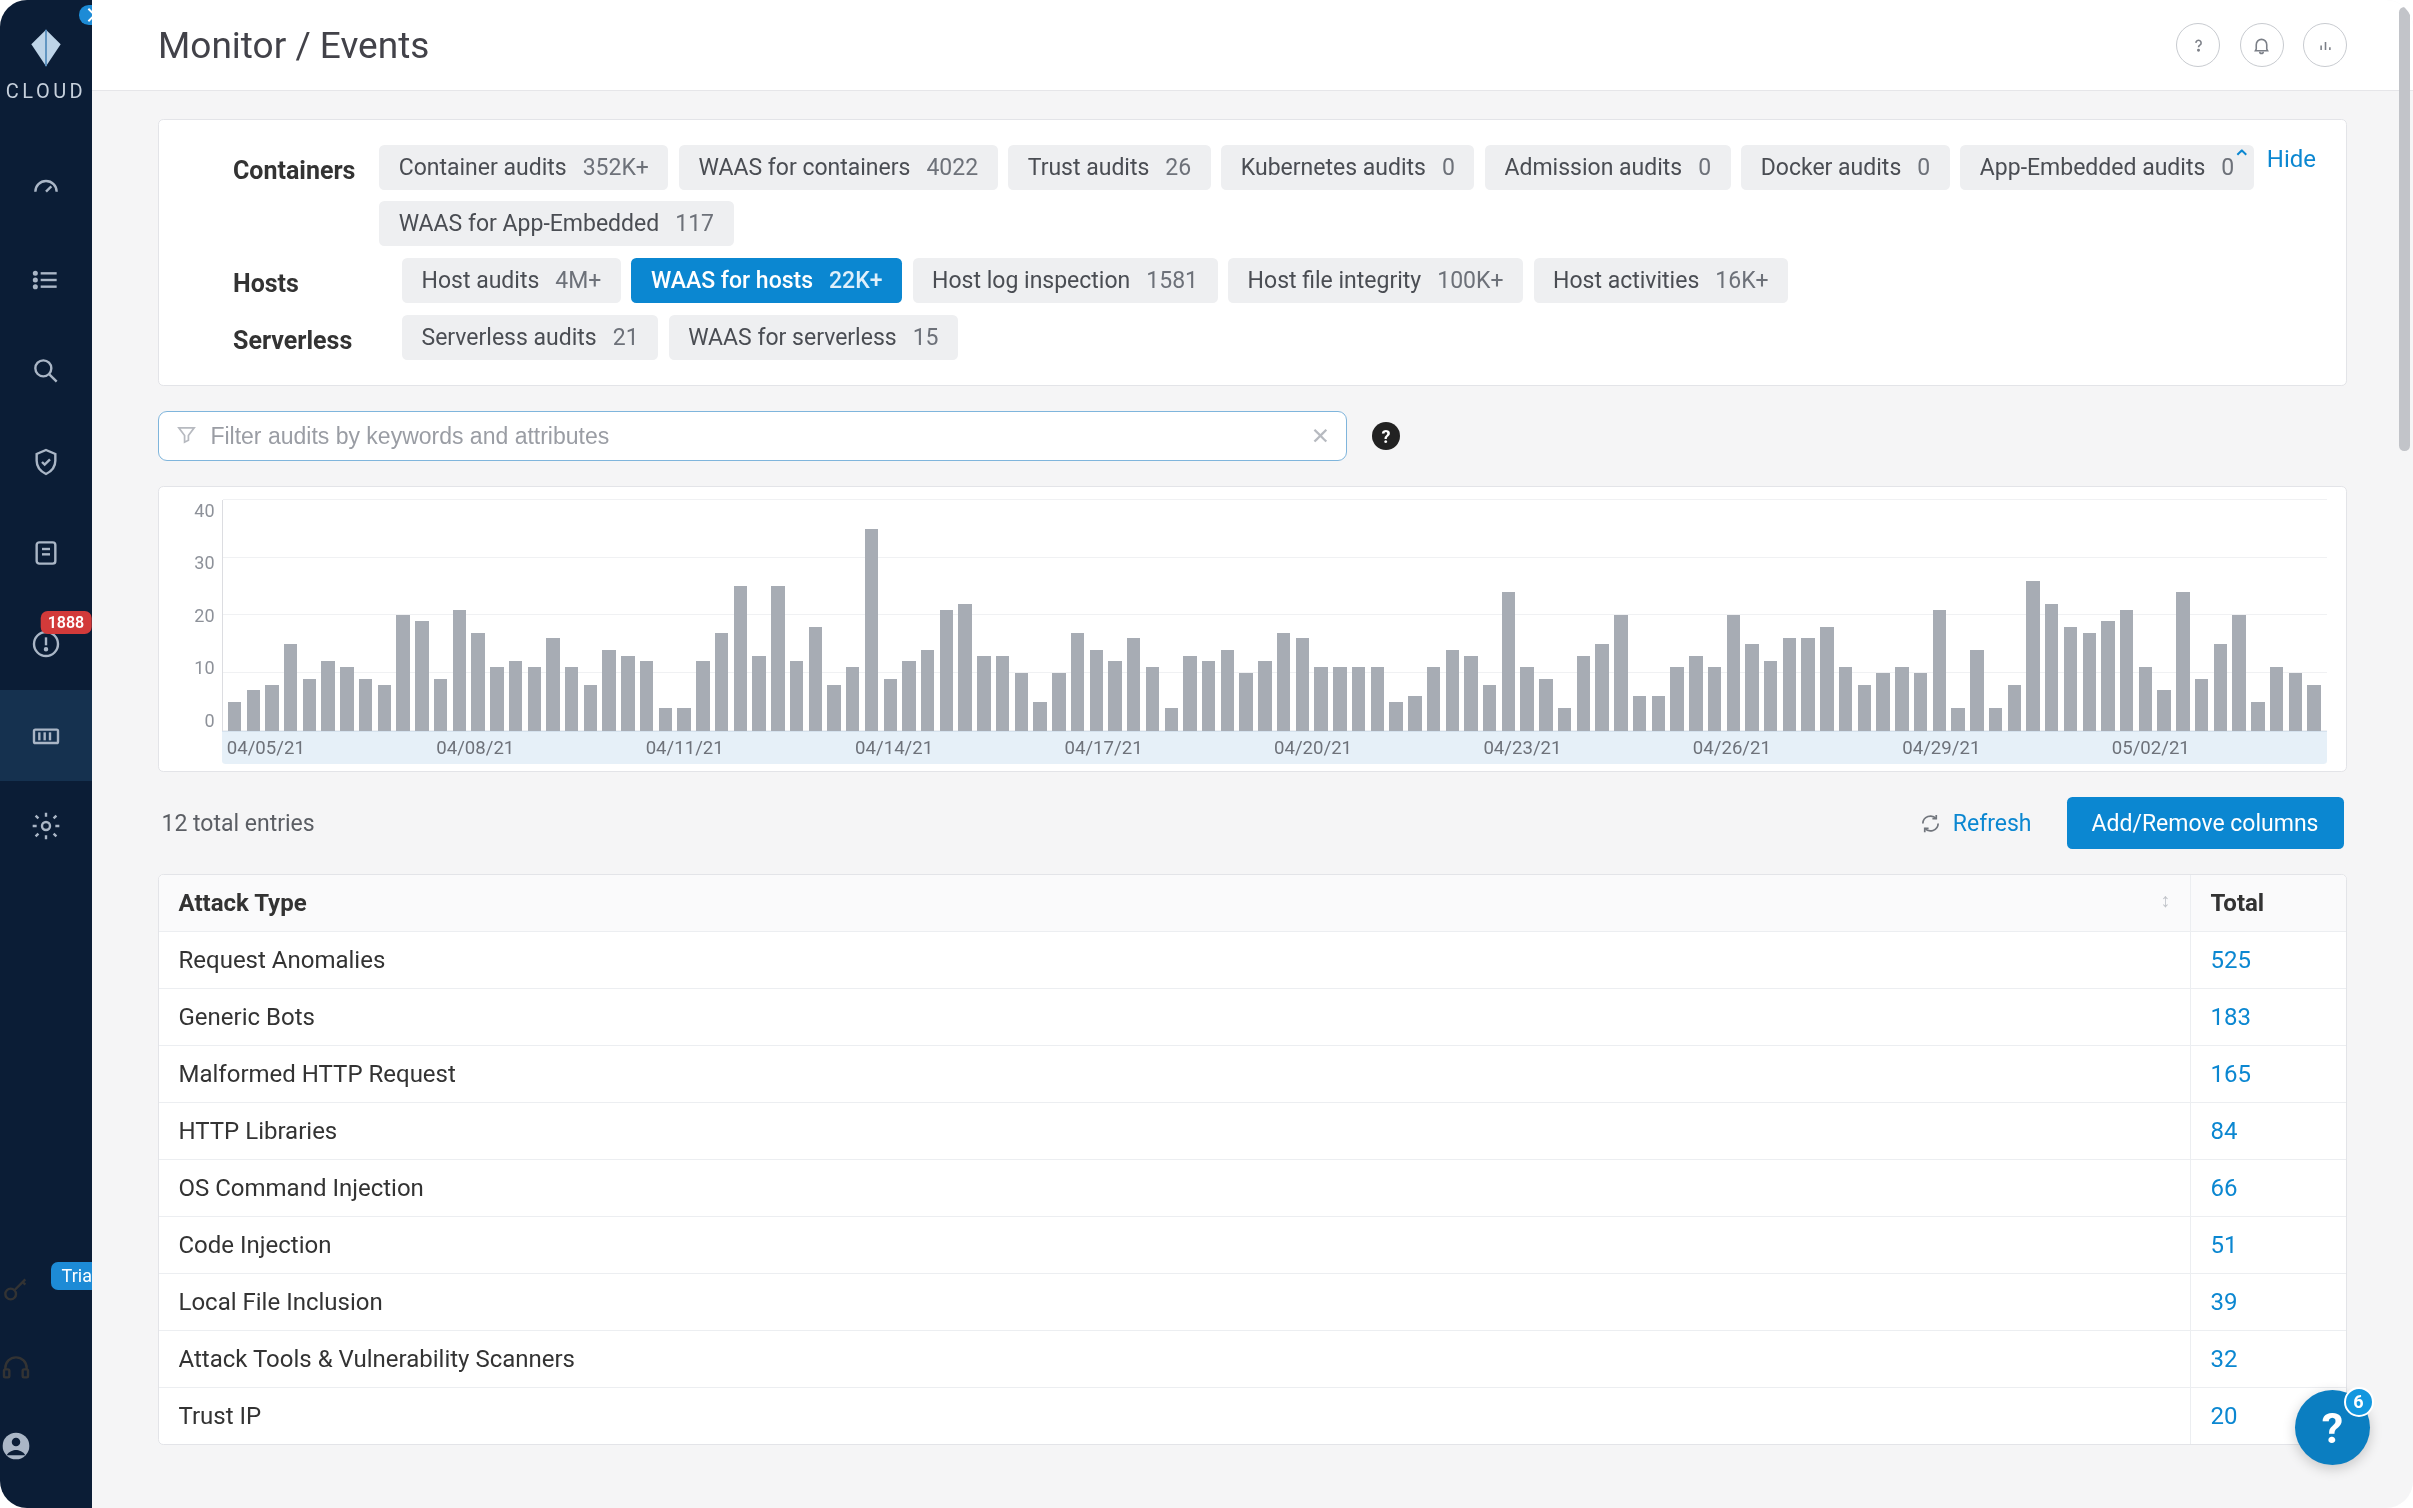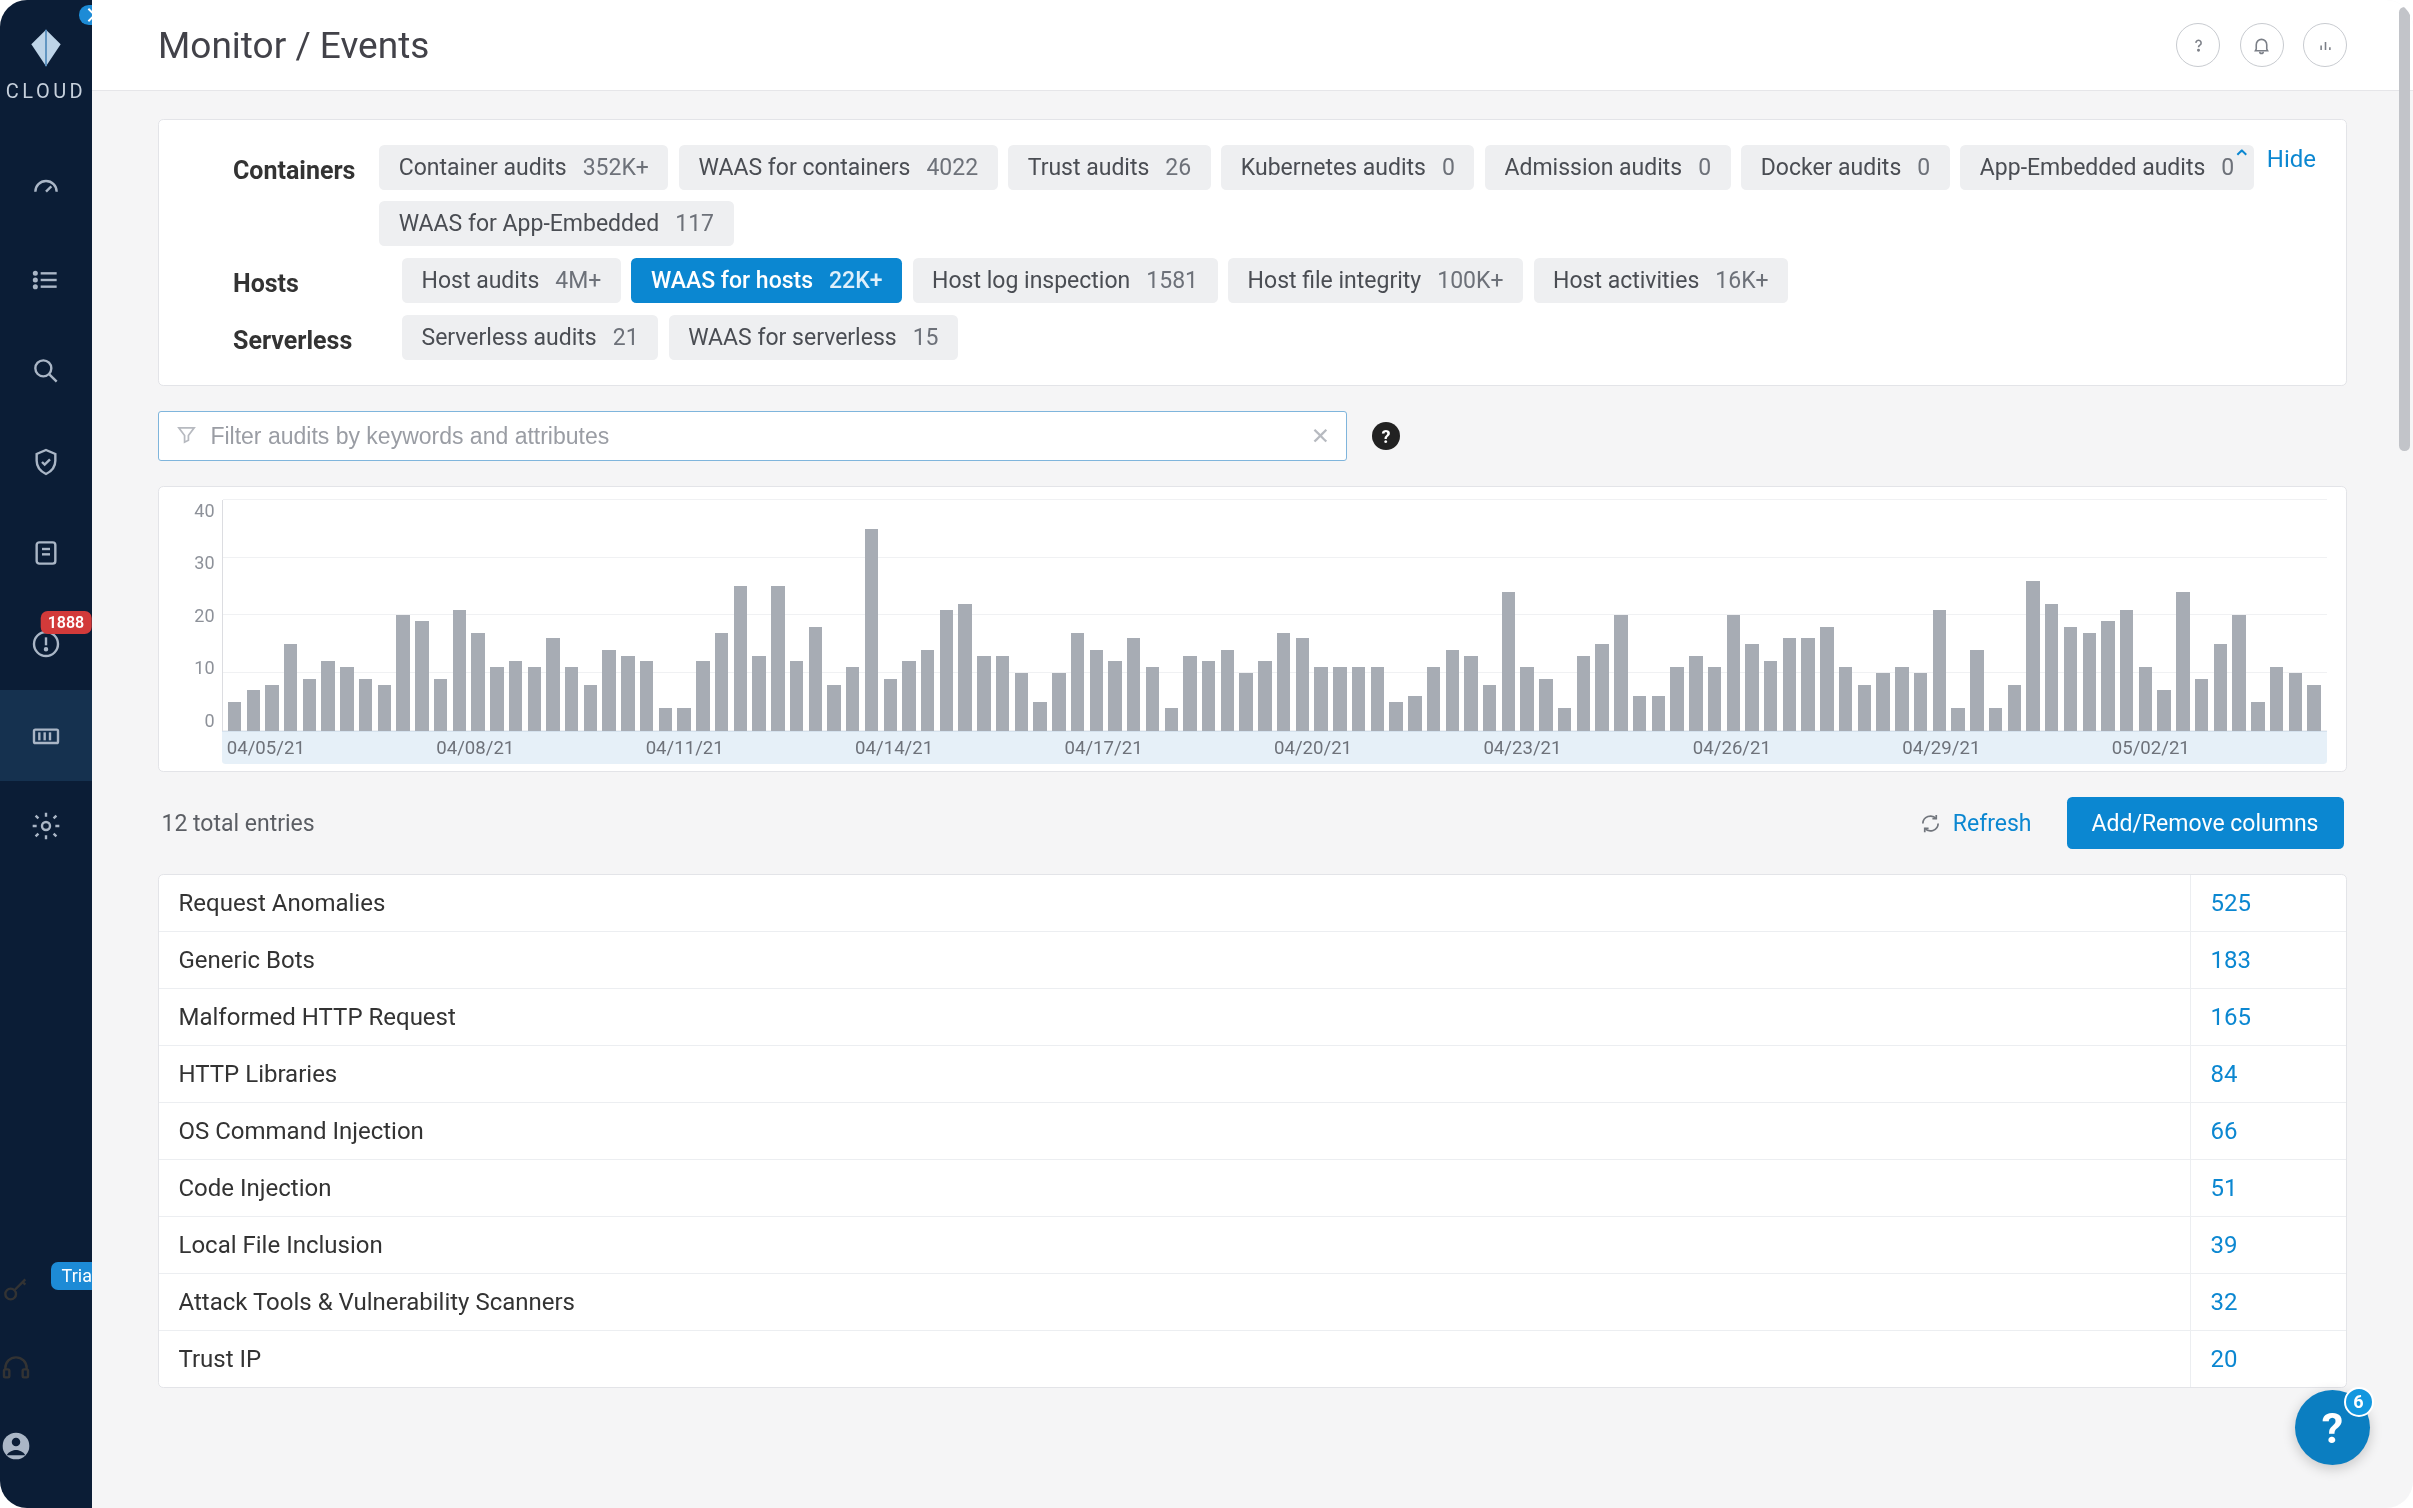--- a/index.html
+++ b/index.html
@@ -205,21 +205,21 @@
   display: flex;
   align-items: center;
   gap: 25px;
 }
 .search-box {
   flex: 0 0 1189px;
   display: flex;
   align-items: center;
   background: #fff;
   border: 1.8px solid #7fb5dc;
-  border-radius: 3px;
+  border-radius: 9px;
   padding: 9px 16px;
   height: 50px;
 }
 .search-box .fi { color: #b7bac0; margin-right: 12.4px; }
 .search-box input {
   flex: 1;
   border: none;
   outline: none;
   font-size: 23px;
   color: #333;
@@ -782,20 +782,29 @@
                 <path d="M20 12a8 8 0 0 1-14 5"></path>
                 <polyline points="6 21 6 17 10 17"></polyline>
               </svg>
             <span>Refresh</span>
           </div>
           <div class="add-cols-btn">Add/Remove columns</div>
         </div>
       </div>
 
       <div class="table">
+        <div class="row head">
+          <div class="th col1">
+            <span>Attack Type</span>
+            <span class="sort">↕</span>
+          </div>
+          <div class="th col2">
+            <span>Total</span>
+          </div>
+        </div>
         <div id="table-body">
             <div class="row">
               <div class="td col1">Request Anomalies</div>
               <div class="td col2 total">525</div>
             </div>
             <div class="row">
               <div class="td col1">Generic Bots</div>
               <div class="td col2 total">183</div>
             </div>
             <div class="row">

